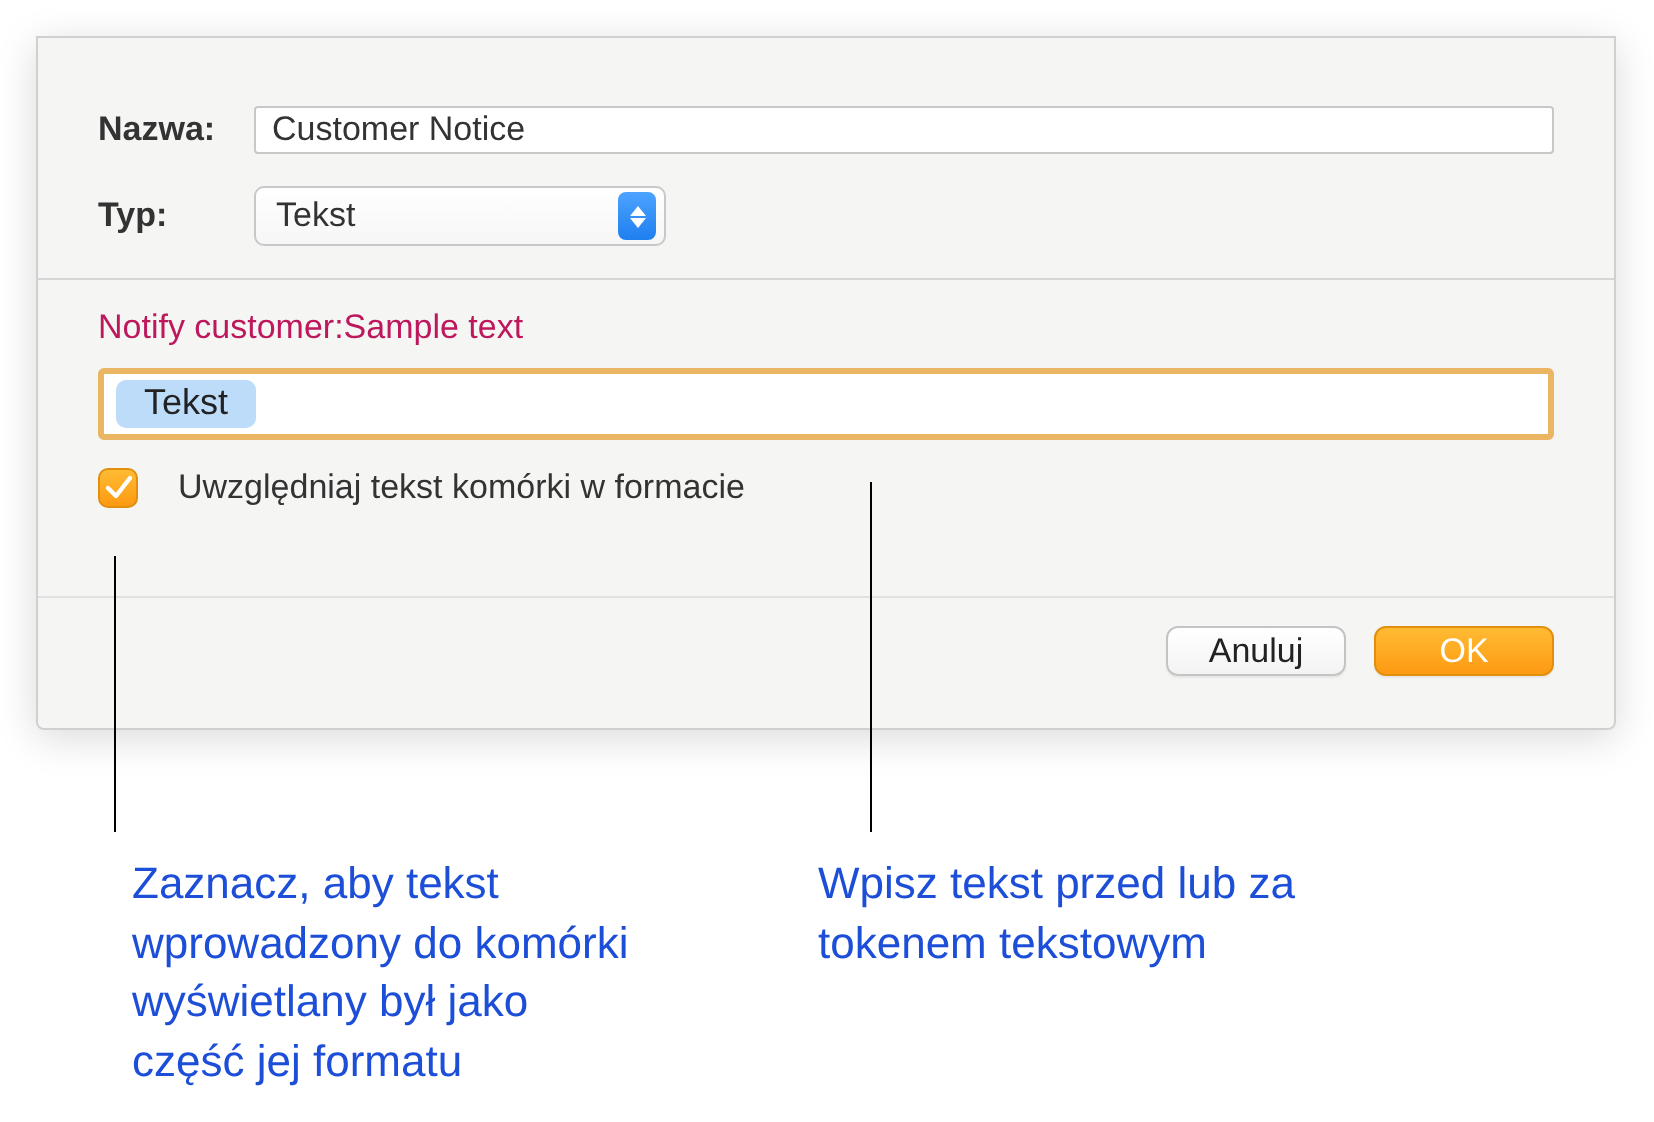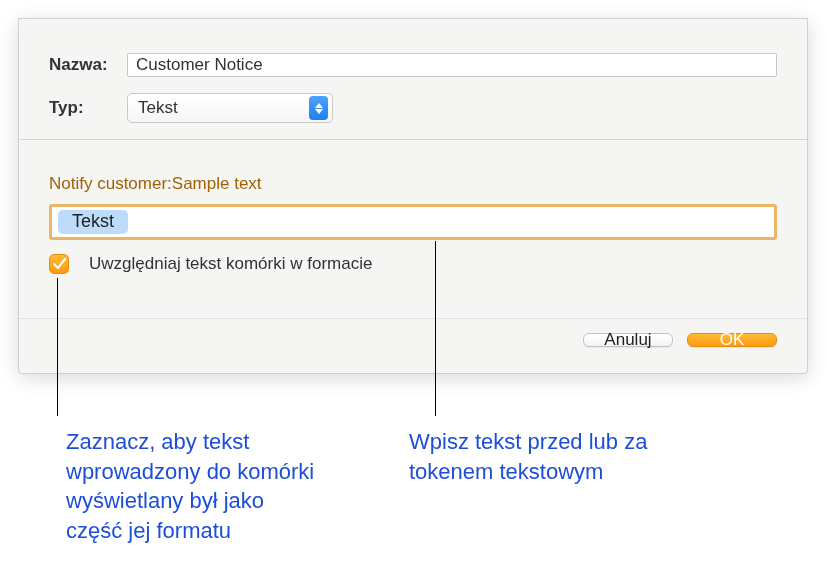--- a/index.html
+++ b/index.html
@@ -92,22 +92,21 @@
       margin: 6px -30px 14px -30px;
     }
     .format-header {
       display: flex;
       justify-content: space-between;
       margin-bottom: 10px;
       font-size: 17px;
       color: #666;
     }
     .format-header .right {
-      color: #a16207;
-      margin-top: 20px;
+      color: #be185d;
     }
     .format-input {
       display: flex;
       align-items: center;
       height: 36px;
       border: 3px solid #eab663;
       background: #fff;
       border-radius: 3px;
       padding: 2px 6px;
       gap: 6px;
@@ -155,21 +154,21 @@
       padding-top: 14px;
       border-top: 1px solid #e1e1e1;
       margin-left: -30px;
       margin-right: -30px;
       padding-left: 30px;
       padding-right: 30px;
       padding-bottom: 4px;
     }
     .btn {
       min-width: 90px;
-      height: 14px;
+      height: 25px;
       border-radius: 6px;
       font-size: 17px;
       border: 1px solid #c4c4c4;
       background: linear-gradient(to bottom, #ffffff, #f3f3f3);
       display: flex;
       align-items: center;
       justify-content: center;
       padding: 0 18px;
       cursor: default;
       box-shadow: 0 1px 1px rgba(0,0,0,0.06);

